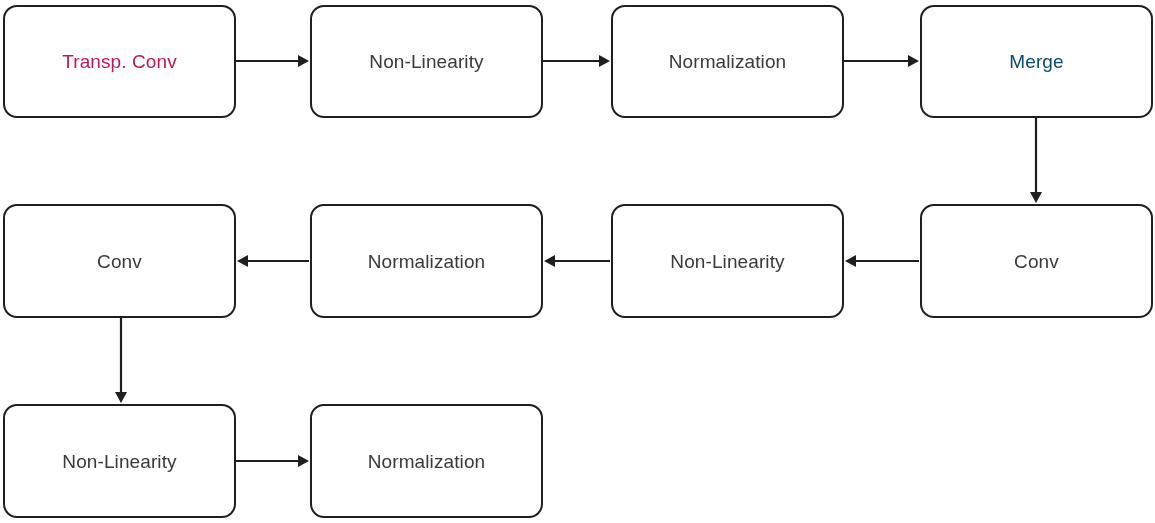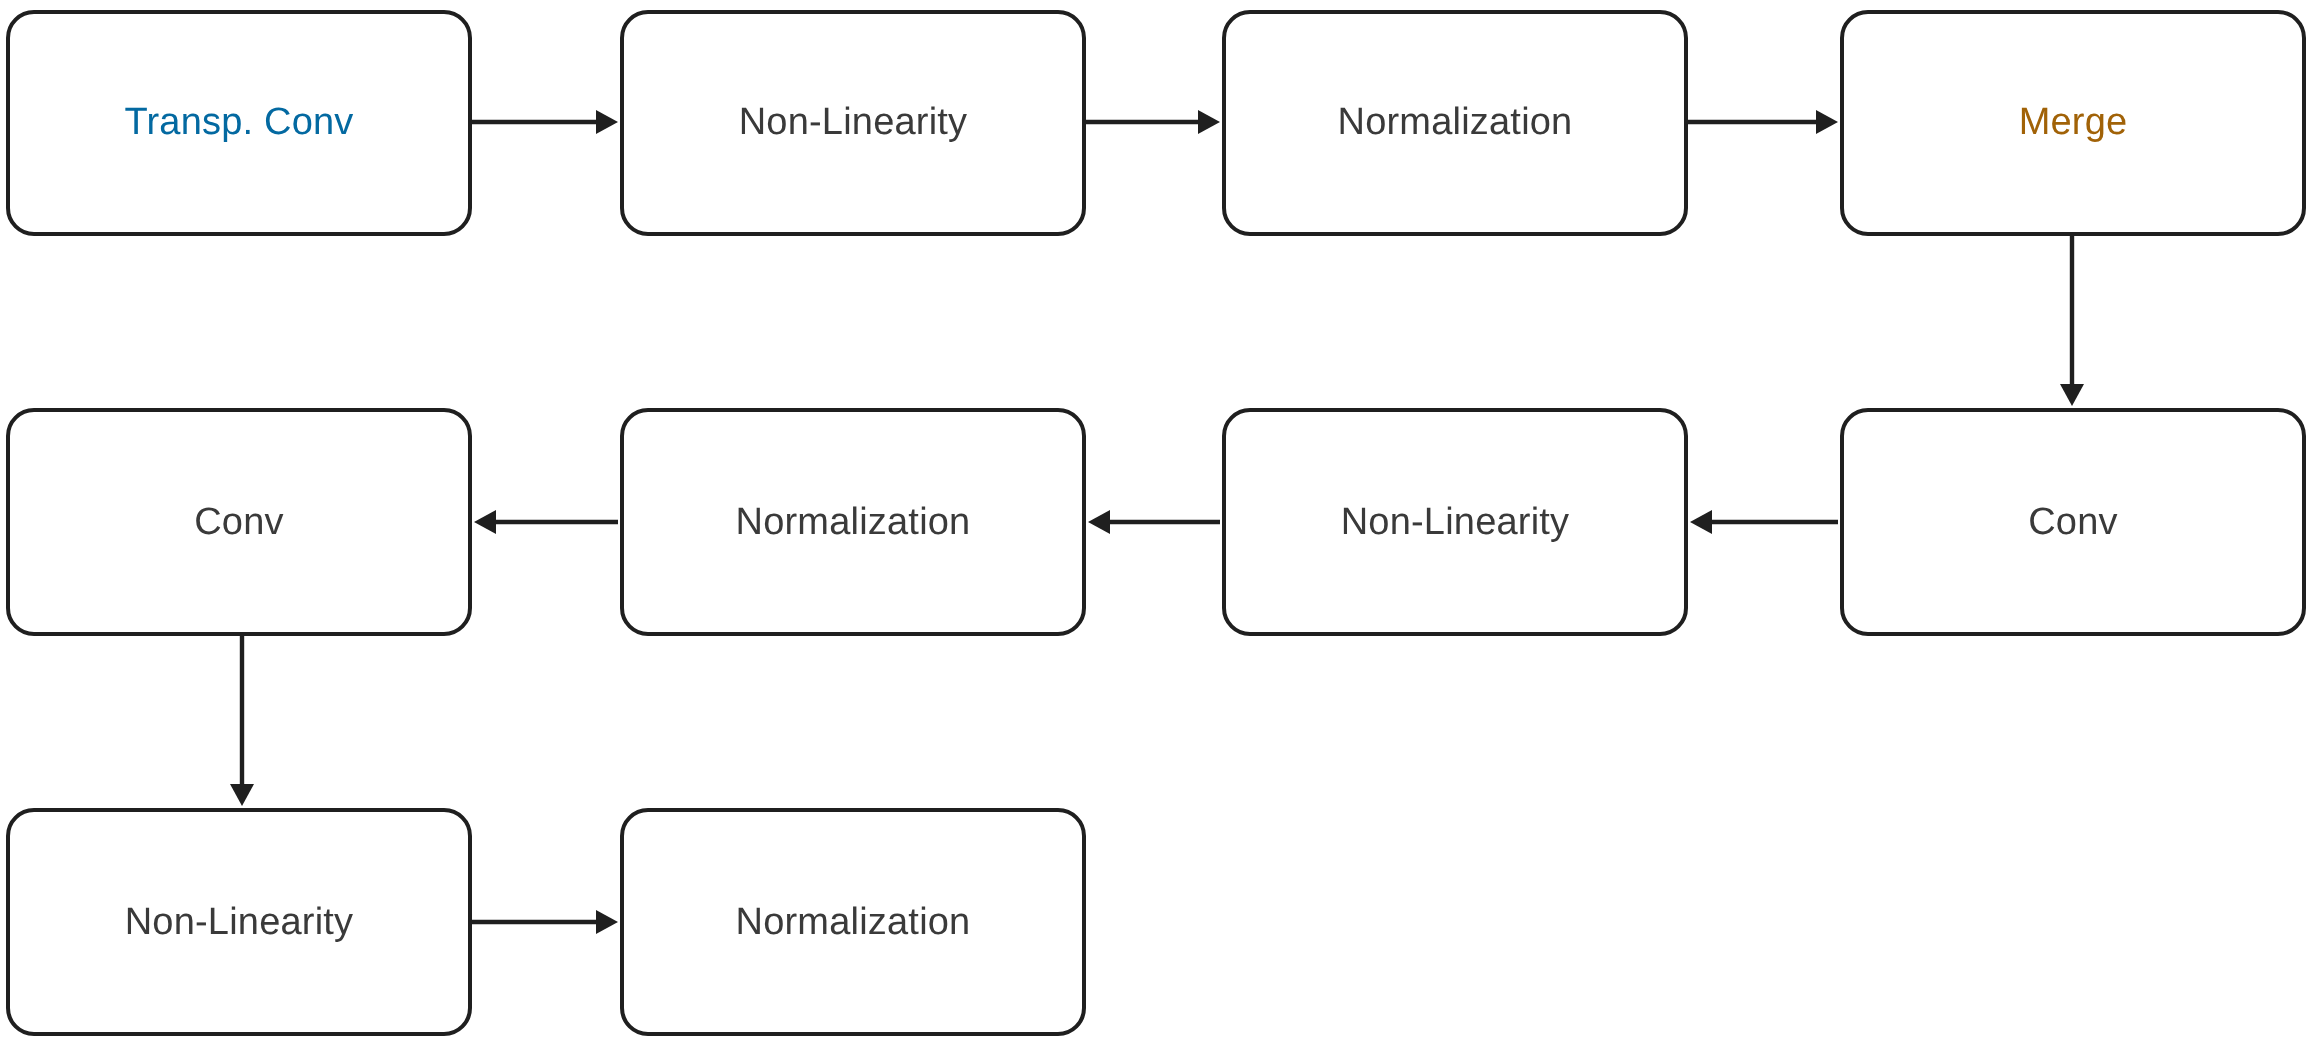--- a/index.html
+++ b/index.html
@@ -92,30 +92,30 @@
         <line class="edge-line" stroke="#1f1f1f" x1="121" y1="318" x2="121" y2="394"></line>
         <polygon class="arrow-head" fill="#1f1f1f" points="121,403 115,392 127,392"></polygon>
       </g>
       <g>
         <line class="edge-line" stroke="#1f1f1f" x1="236" y1="461" x2="300" y2="461"></line>
         <polygon class="arrow-head" fill="#1f1f1f" points="309,461 298,455 298,467"></polygon>
       </g>
     </svg>
   <div id="node-layer">
       <div class="node" style="left: 3px; top: 5px; width: 233px; height: 113px; border-color: rgb(31, 31, 31); background: rgb(255, 255, 255);">
-        <span class="node-label" style="color: #0369a1;">Transp. Conv</span>
+        <span class="node-label" style="color: #be185d;">Transp. Conv</span>
       </div>
       <div class="node" style="left: 310px; top: 5px; width: 233px; height: 113px; border-color: rgb(31, 31, 31); background: rgb(255, 255, 255);">
         <span class="node-label" style="color: rgb(58, 58, 58);">Non-Linearity</span>
       </div>
       <div class="node" style="left: 611px; top: 5px; width: 233px; height: 113px; border-color: rgb(31, 31, 31); background: rgb(255, 255, 255);">
         <span class="node-label" style="color: rgb(58, 58, 58);">Normalization</span>
       </div>
       <div class="node" style="left: 920px; top: 5px; width: 233px; height: 113px; border-color: rgb(31, 31, 31); background: rgb(255, 255, 255);">
-        <span class="node-label" style="color: #a16207;">Merge</span>
+        <span class="node-label" style="color: #0c4a6e;">Merge</span>
       </div>
       <div class="node" style="left: 3px; top: 204px; width: 233px; height: 114px; border-color: rgb(31, 31, 31); background: rgb(255, 255, 255);">
         <span class="node-label" style="color: rgb(58, 58, 58);">Conv</span>
       </div>
       <div class="node" style="left: 310px; top: 204px; width: 233px; height: 114px; border-color: rgb(31, 31, 31); background: rgb(255, 255, 255);">
         <span class="node-label" style="color: rgb(58, 58, 58);">Normalization</span>
       </div>
       <div class="node" style="left: 611px; top: 204px; width: 233px; height: 114px; border-color: rgb(31, 31, 31); background: rgb(255, 255, 255);">
         <span class="node-label" style="color: rgb(58, 58, 58);">Non-Linearity</span>
       </div>

